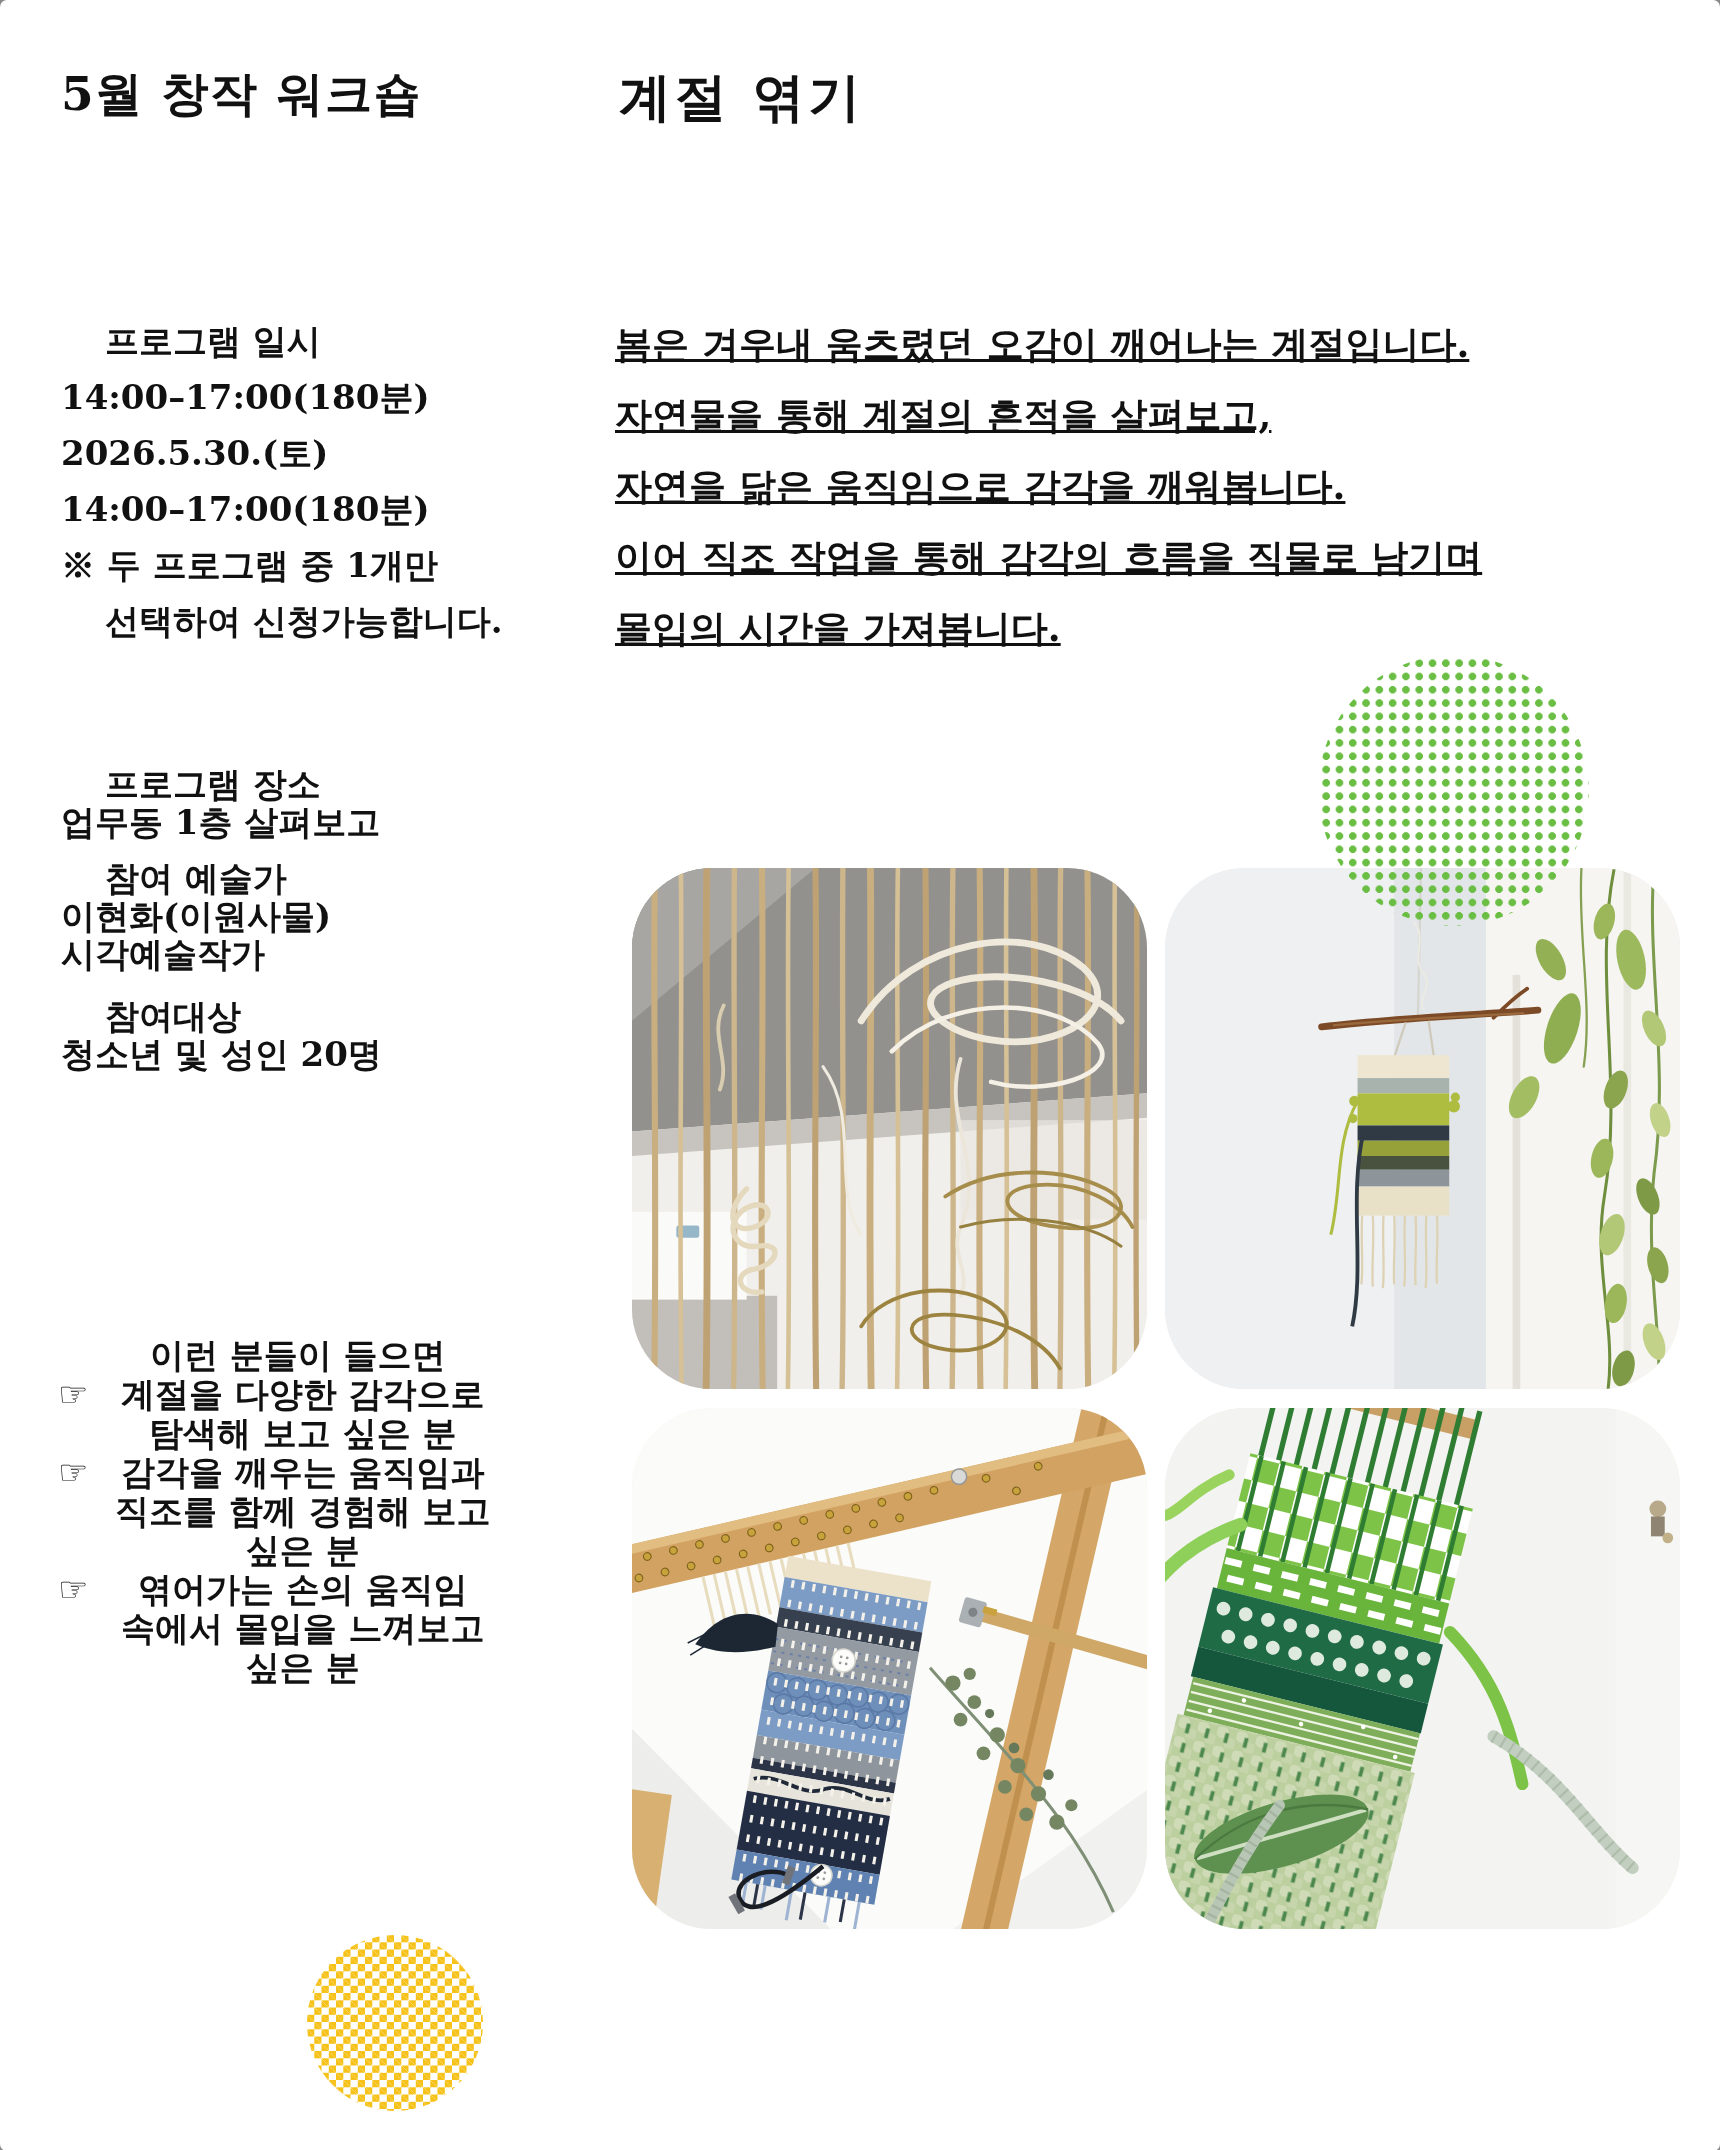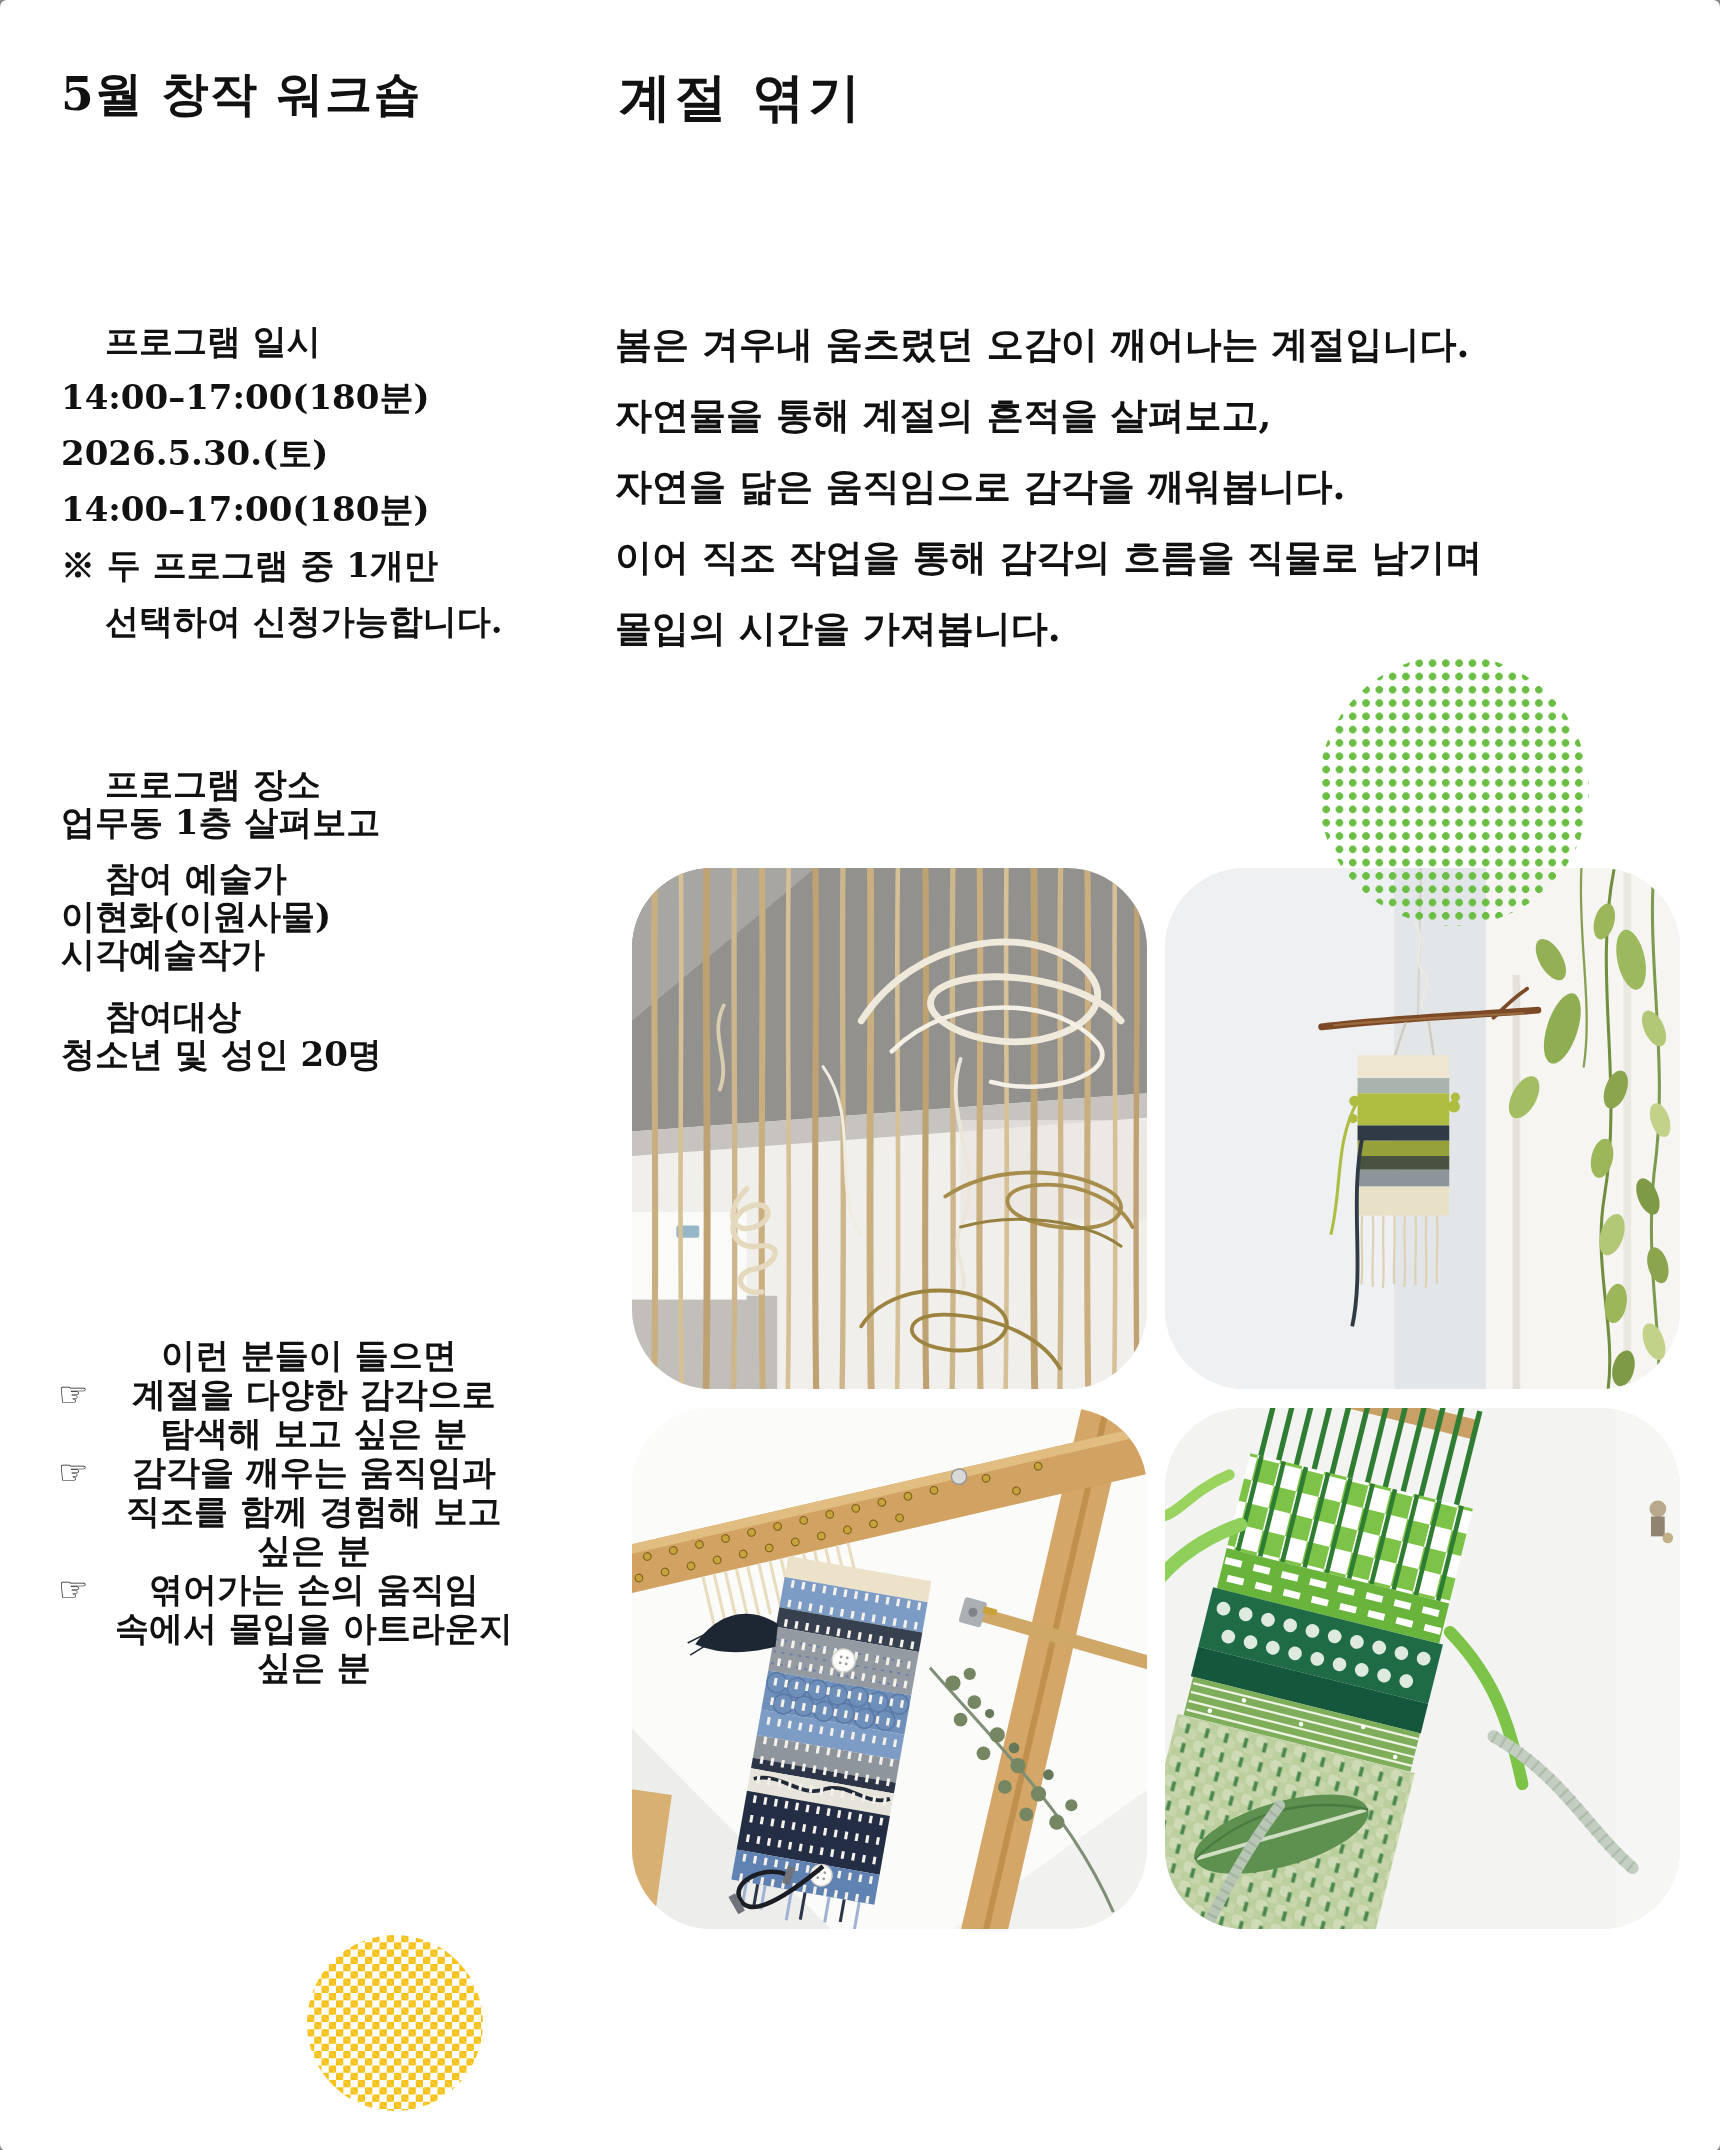--- a/index.html
+++ b/index.html
@@ -12,21 +12,21 @@
     position:relative;width:1720px;height:2151px;background:#ffffff;
     overflow:hidden;font-family:"DejaVu Serif","Liberation Serif",serif;
     color:var(--text);
     border-radius:7px;
   }
   .abs{position:absolute;white-space:nowrap;}
   
   .t-workshop{left:61px;top:60px;font-size:47px;line-height:67px;font-weight:700;letter-spacing:1.5px;}
   .t-title{left:619px;top:54px;font-size:52px;line-height:86px;font-weight:700;letter-spacing:3.8px;}
   
-  .intro{left:615px;top:309px;}
+  .intro{left:615px;top:309px;text-decoration:underline;}
   .intro .row{height:71px;line-height:71px;font-size:37px;font-weight:700;}
   
   .blk{left:61px;font-weight:700;font-size:34px;}
   .blk .row73{height:56px;line-height:56px;}
   .blk .row50{height:38px;line-height:38px;}
   .blk .row51{height:39px;line-height:39px;}
   .blk-schedule{top:313px;}
   .blk-location{top:759px;margin-top:6px;}
   .blk-artist{top:859px;}
   .blk-audience{top:997px;}
@@ -112,21 +112,21 @@
       <span class="hand">☞</span>
       <span>감각을 깨우는 움직임과</span>
     </div>
     <div class="row51 cont">직조를 함께 경험해 보고</div>
     <div class="row51 cont">싶은 분</div>
 
     <div class="row51 bullet">
       <span class="hand">☞</span>
       <span>엮어가는 손의 움직임</span>
     </div>
-    <div class="row51 cont">속에서 몰입을 아트라운지</div>
+    <div class="row51 cont">속에서 몰입을 느껴보고</div>
     <div class="row51 cont">싶은 분</div>
   </div>
 
   <div class="photo photo-1">
     <svg viewBox="0 0 674 682" preserveAspectRatio="none">
       <rect width="674" height="682" fill="#f1efeb"></rect>
       <polygon points="0,0 674,0 674,295 0,345" fill="#93918d"></polygon>
       <polygon points="0,0 240,0 0,200" fill="#a8a6a2"></polygon>
       <polygon points="0,345 674,295 674,327 0,377" fill="#c7c4bf"></polygon>
       <rect x="430" y="330" width="244" height="130" fill="#e9e7e2" opacity="0.7"></rect>

